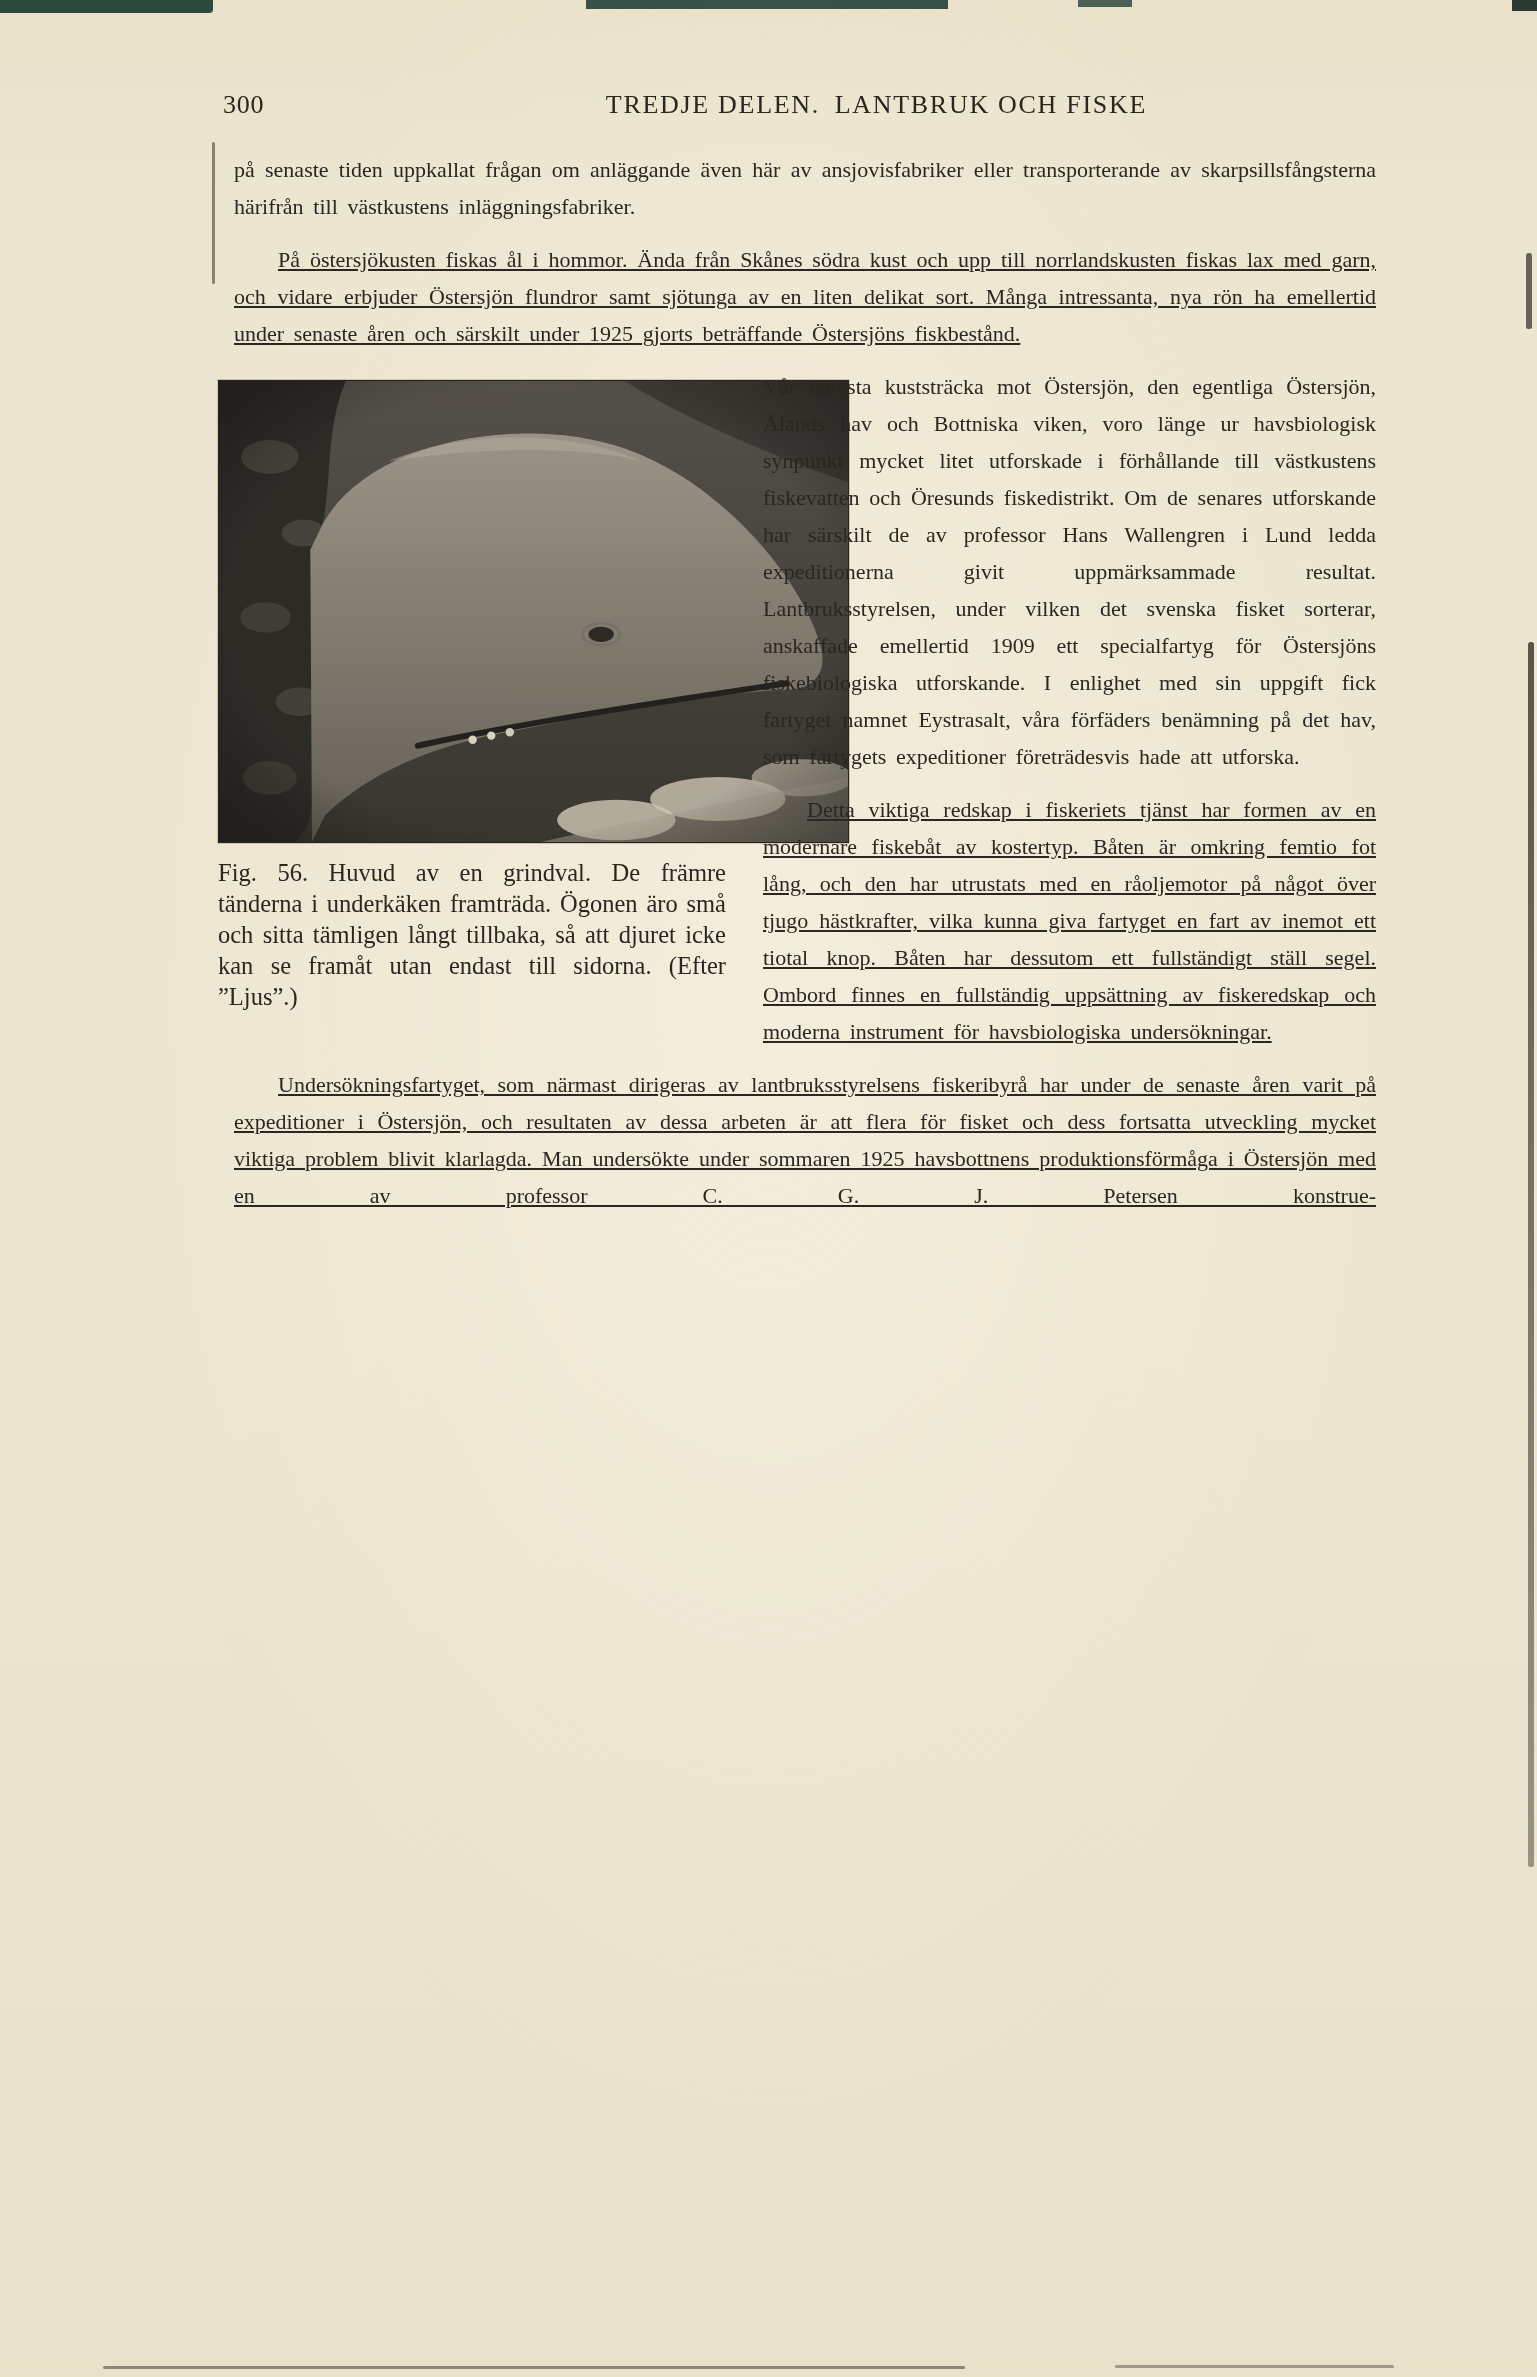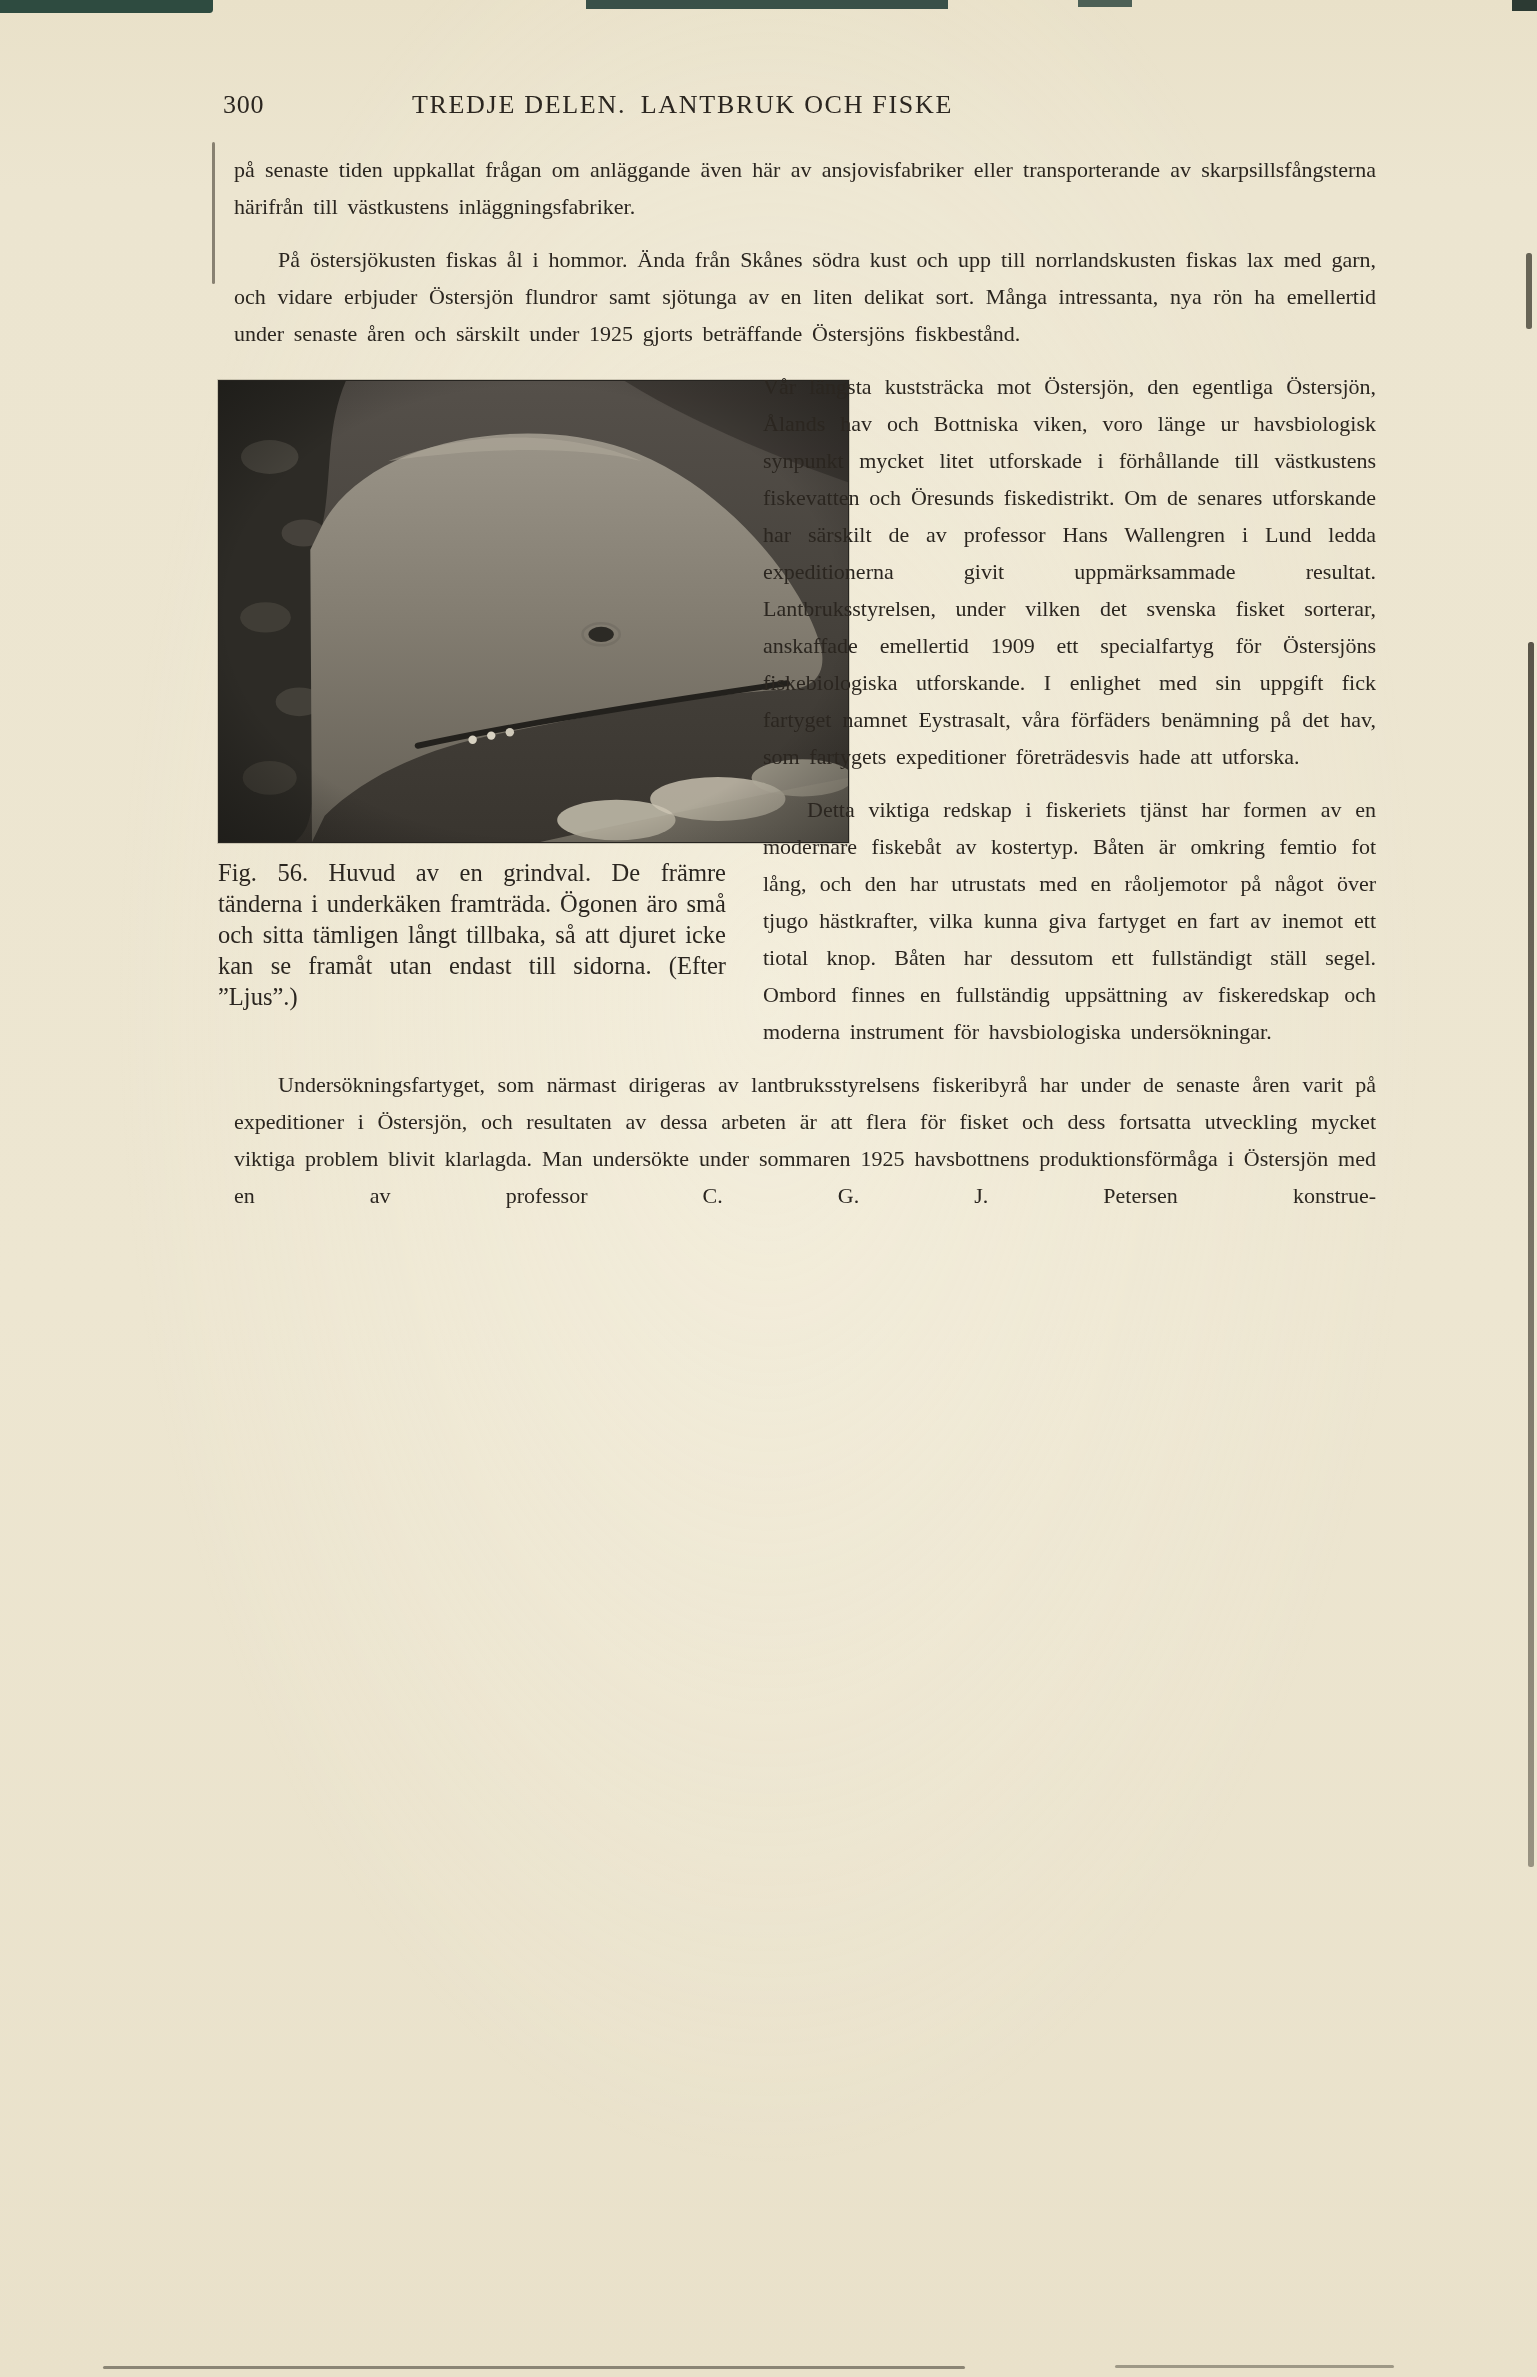--- a/index.html
+++ b/index.html
@@ -22,32 +22,32 @@
     position:relative;
     height:44px;
     margin-bottom:24px;
   }
   .page-number{
     position:absolute;left:5px;top:6.8px;
     font-size:26px;letter-spacing:0.8px;
   }
   .header-title{
     position:absolute;left:0;right:245px;top:6.8px;
-    text-align:center;
+    text-align:right;
     font-size:26px;letter-spacing:1.7px;
     white-space:pre;
   }
   .body-text p{
     margin:16px;
     font-size:22px;
     line-height:37px;
     text-align:justify;
     word-spacing:4.2px;
   }
-  .body-text p.indent{ text-indent:44px; }
+  .body-text p.indent{ text-indent:44px;text-decoration:underline; }
   .body-text p.justify-last{ text-align-last:justify; }
   figure.whale-figure{
     float:left;
     width:508px;
     margin:12px 37px 8.4px 0;
     padding:0;
   }
   .photo-frame{
     width:629px;height:461px;
     border:1.7px solid #262420;

